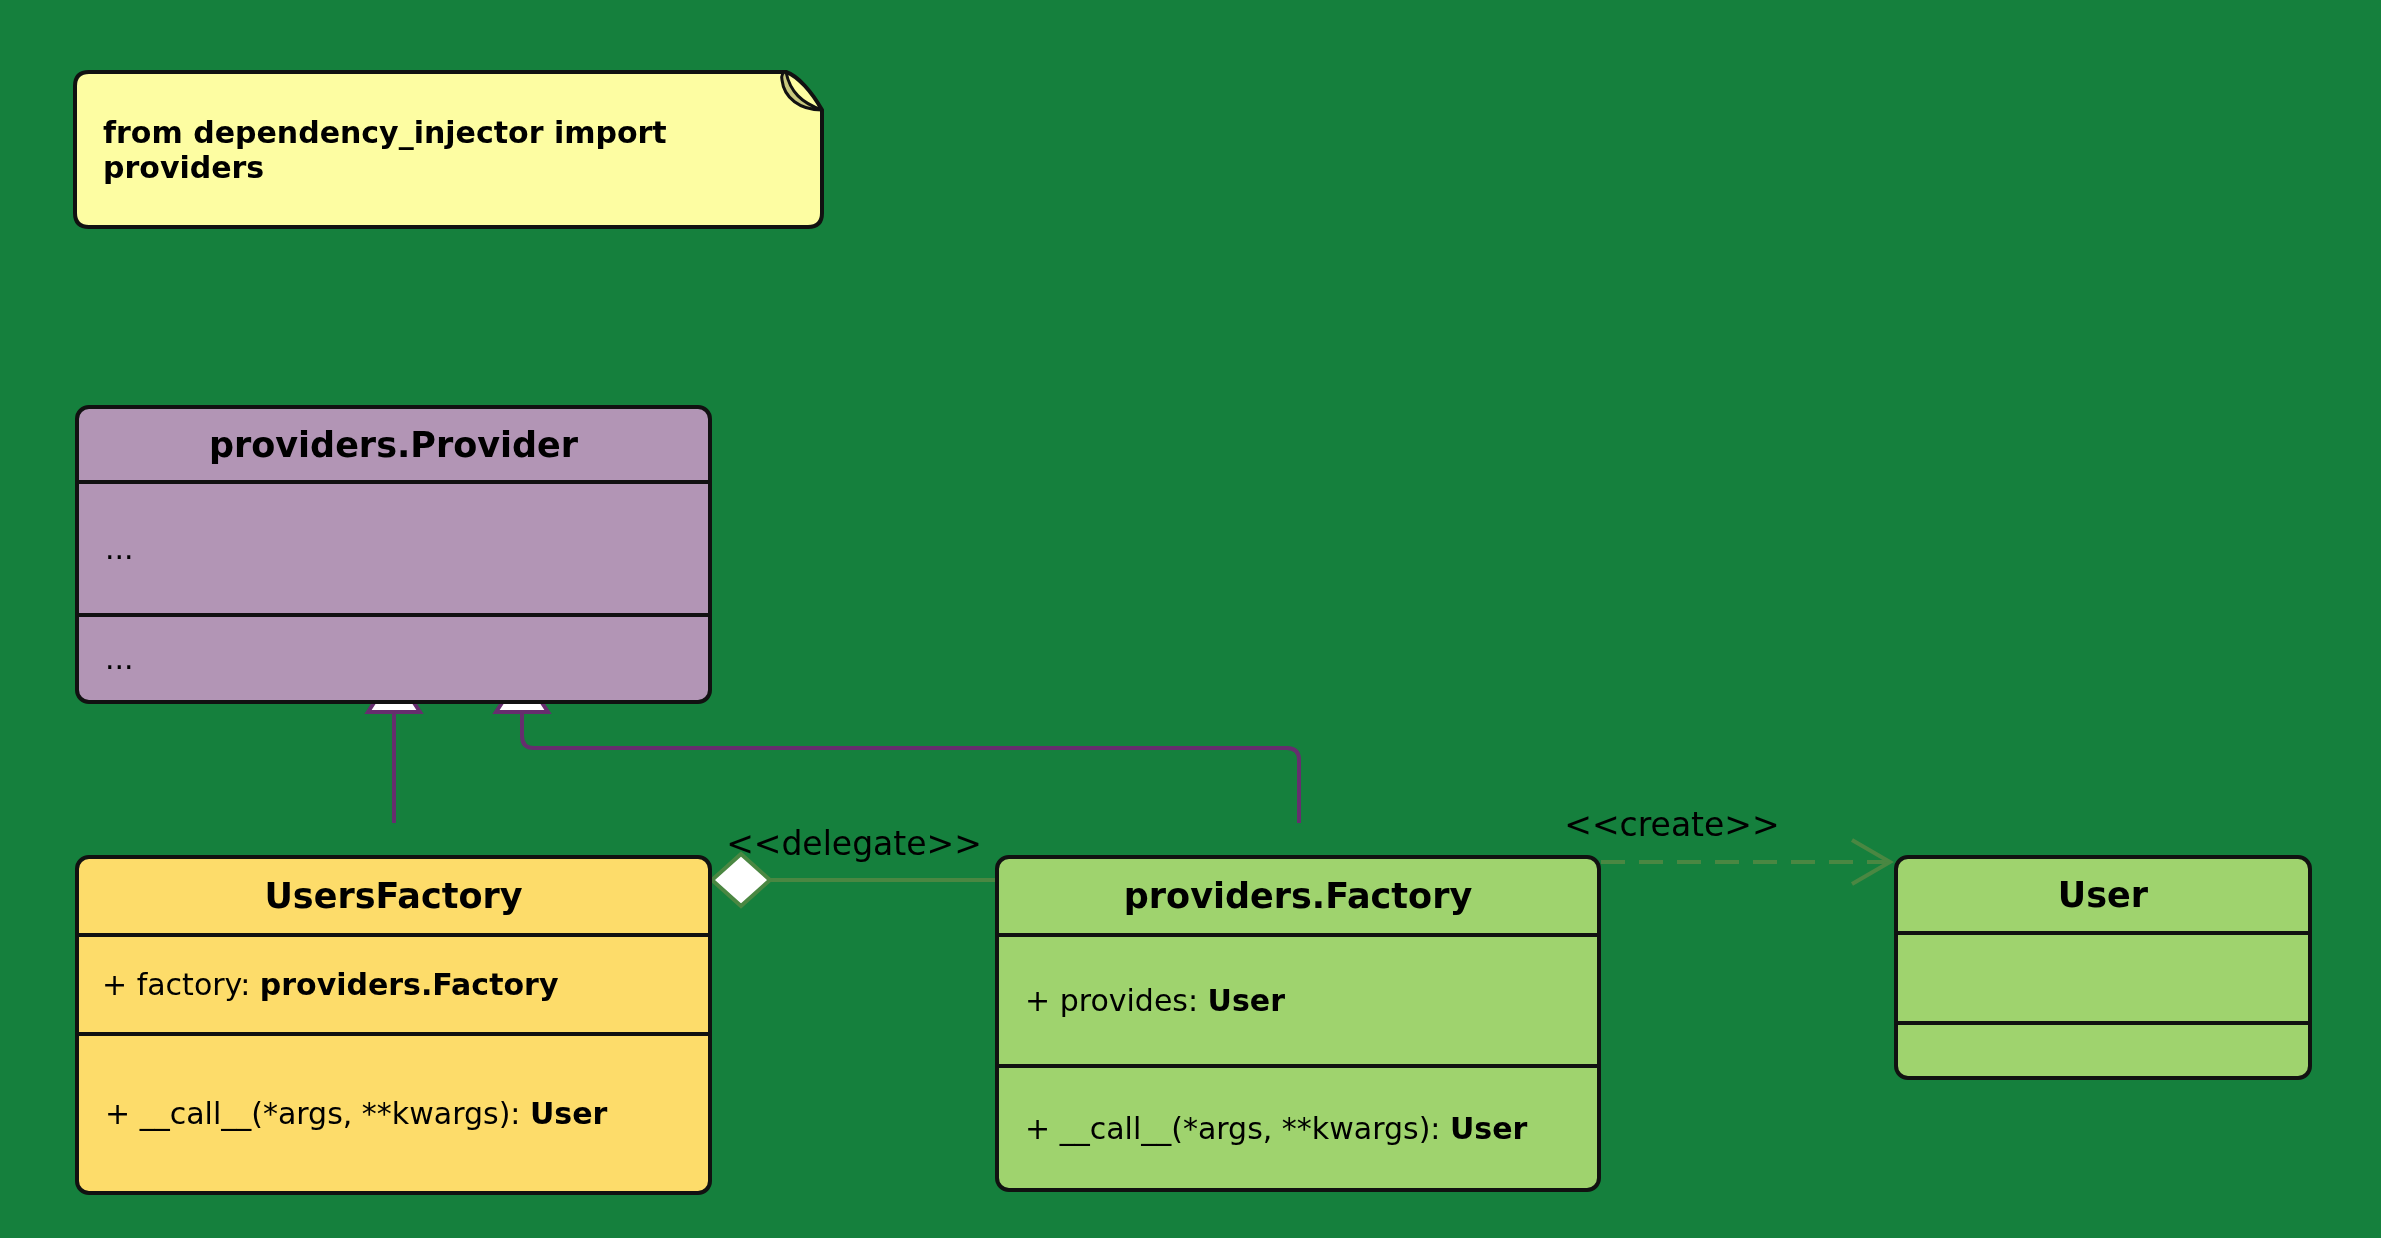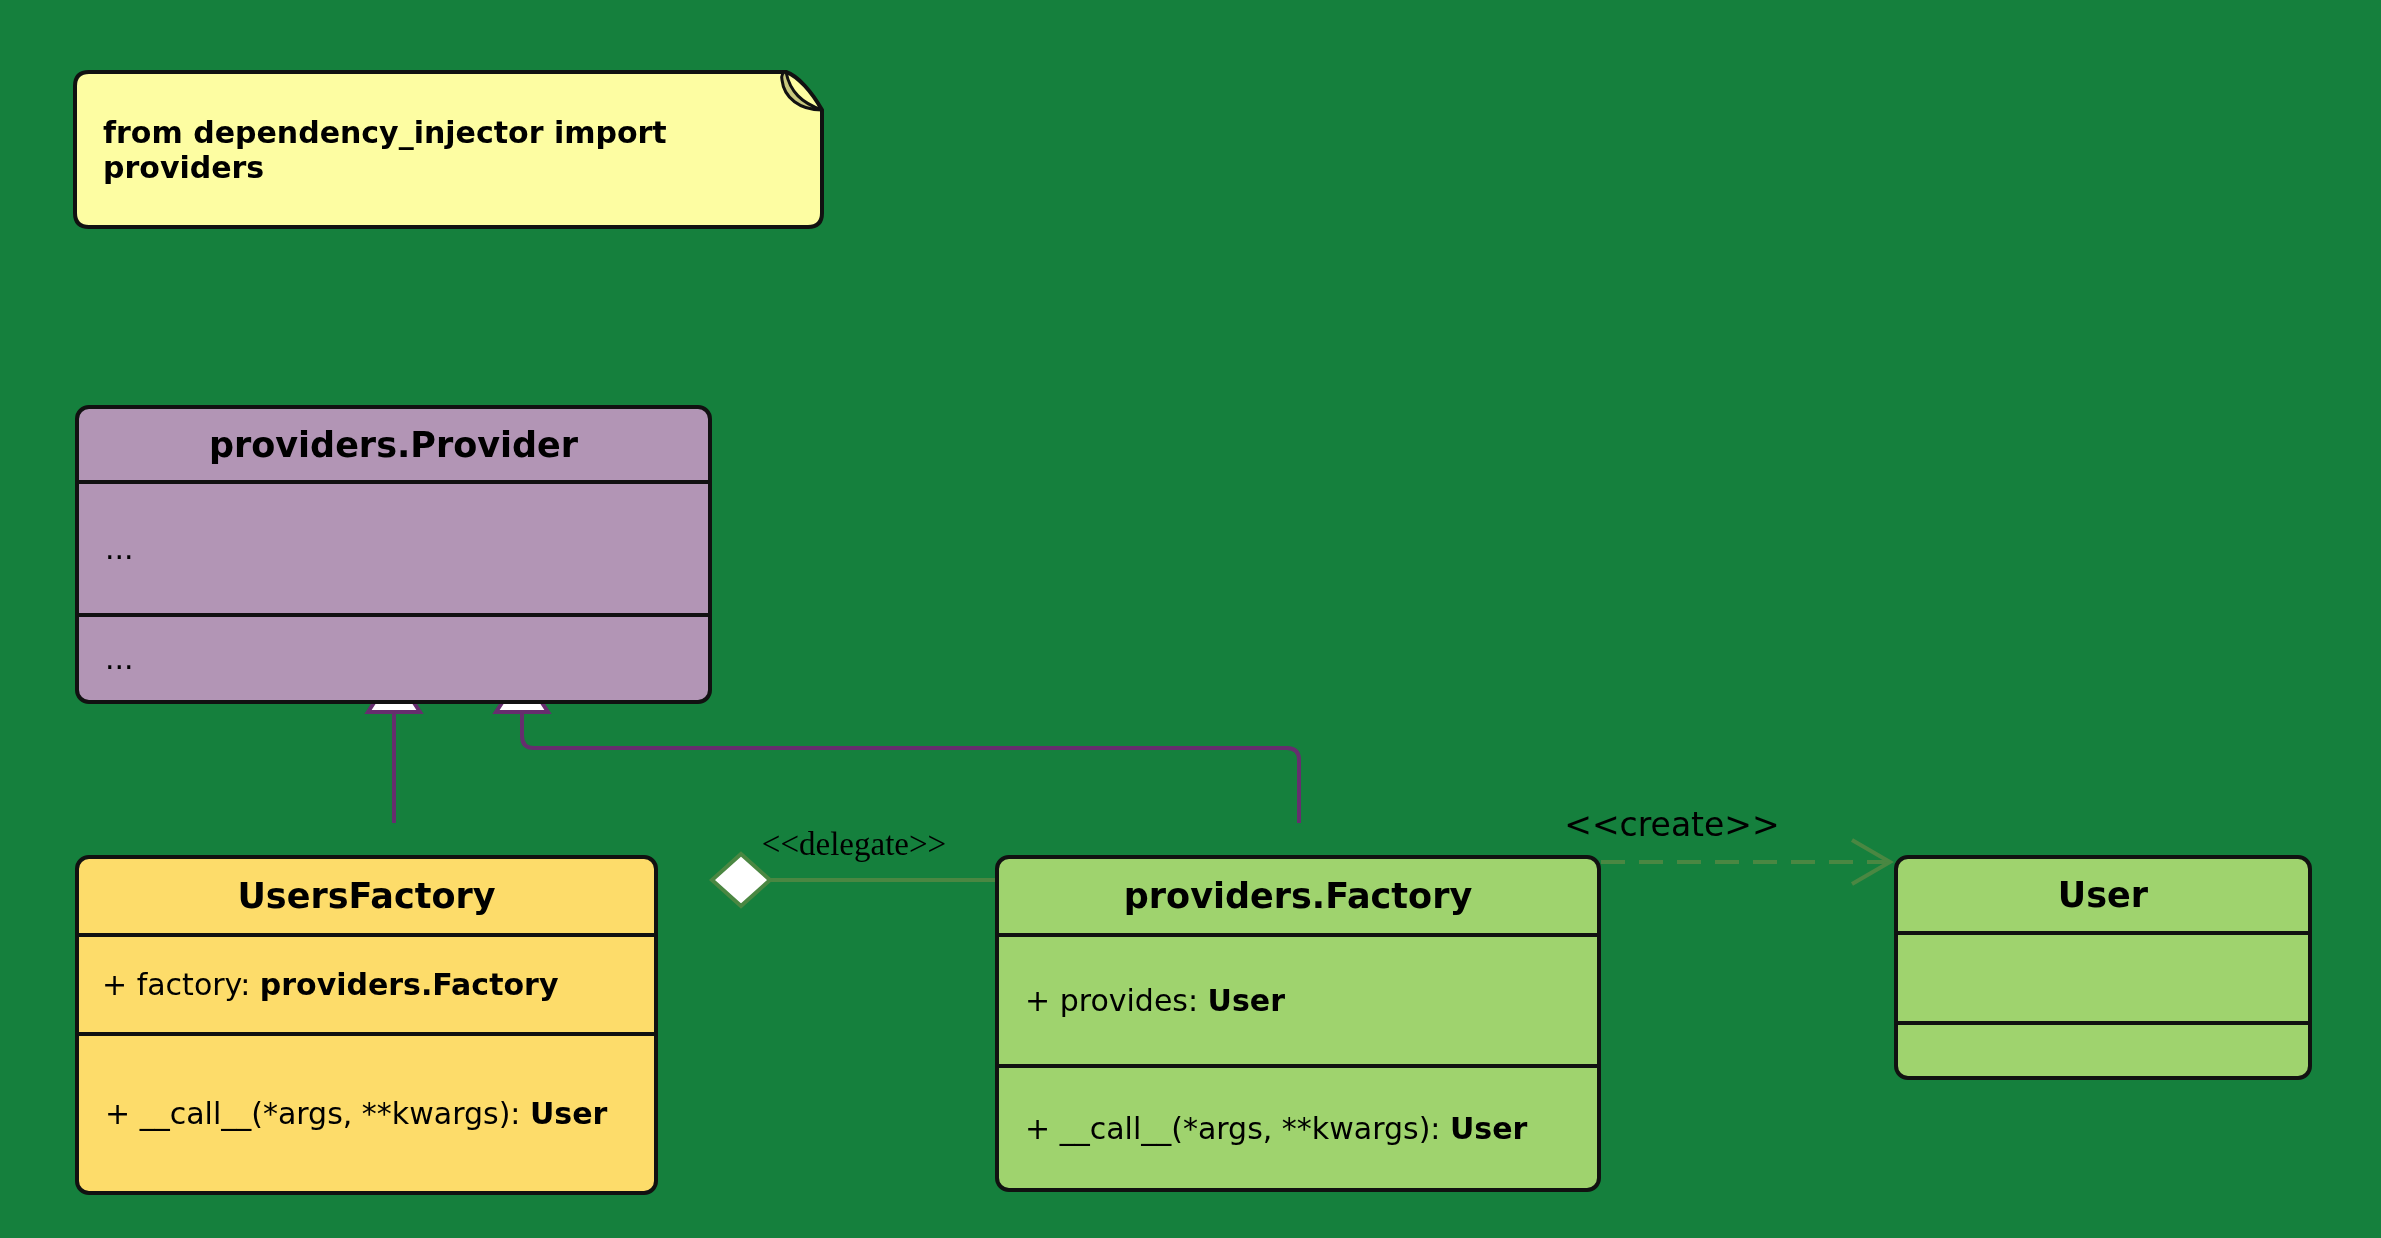--- a/index.html
+++ b/index.html
@@ -64,21 +64,21 @@
   }
   
   .edge-label {
     position: absolute;
     text-align: center;
     font-size: 33px;
     line-height: 38px;
     z-index: 2;
     white-space: nowrap;
   }
-  .delegate-label { left: 714px; top: 825px; width: 280px; font-family: Liberation Serif, serif; }
+  .delegate-label { left: 714px; top: 825px; width: 280px; }
   .create-label   { left: 1526px; top: 806px; width: 292px; }
   
   .purple-stroke { stroke: #662E6E; stroke-width: 4; fill: none; }
   .purple-tri    { stroke: #662E6E; stroke-width: 4; fill: #ffffff; }
   .green-stroke  { stroke: #4A8742; stroke-width: 4; fill: none; }
   .green-diamond { stroke: #4A8742; stroke-width: 4; fill: #ffffff; }
   .note-body     { stroke: #111111; stroke-width: 4; fill: #FDFDA2; }
   .note-fold     { stroke: #111111; stroke-width: 3; fill: #C8C87E; }
   .dashed        { stroke-dasharray: 24 14; }
 </style>
@@ -110,21 +110,21 @@
   <div class="uml-class fill-purple" style="left:75px; top:373px; width:637px; height:299px;">
     <div class="sec title-sec" style="height:71px;">providers.Provider</div>
     <div class="sec body-sec" style="height:133px;">
       <span>...</span>
     </div>
     <div class="sec body-sec" style="flex:1;">
       <span>...</span>
     </div>
   </div>
 
-  <div class="uml-class fill-yellow" style="left:75px; top:823px; width:583px; height:340px;">
+  <div class="uml-class fill-yellow" style="left:75px; top:823px; width:637px; height:340px;">
     <div class="sec title-sec" style="height:74px;">UsersFactory</div>
     <div class="sec body-sec" style="height:99px;padding-left:23px;">
       <span>+ factory: </span><b>providers.Factory</b>
     </div>
     <div class="sec body-sec" style="flex:1;">
       <span>+ __call__(*args, **kwargs): </span><b>User</b>
     </div>
   </div>
 
   <div class="uml-class fill-green" style="left:995px; top:823px; width:606px; height:337px;">

